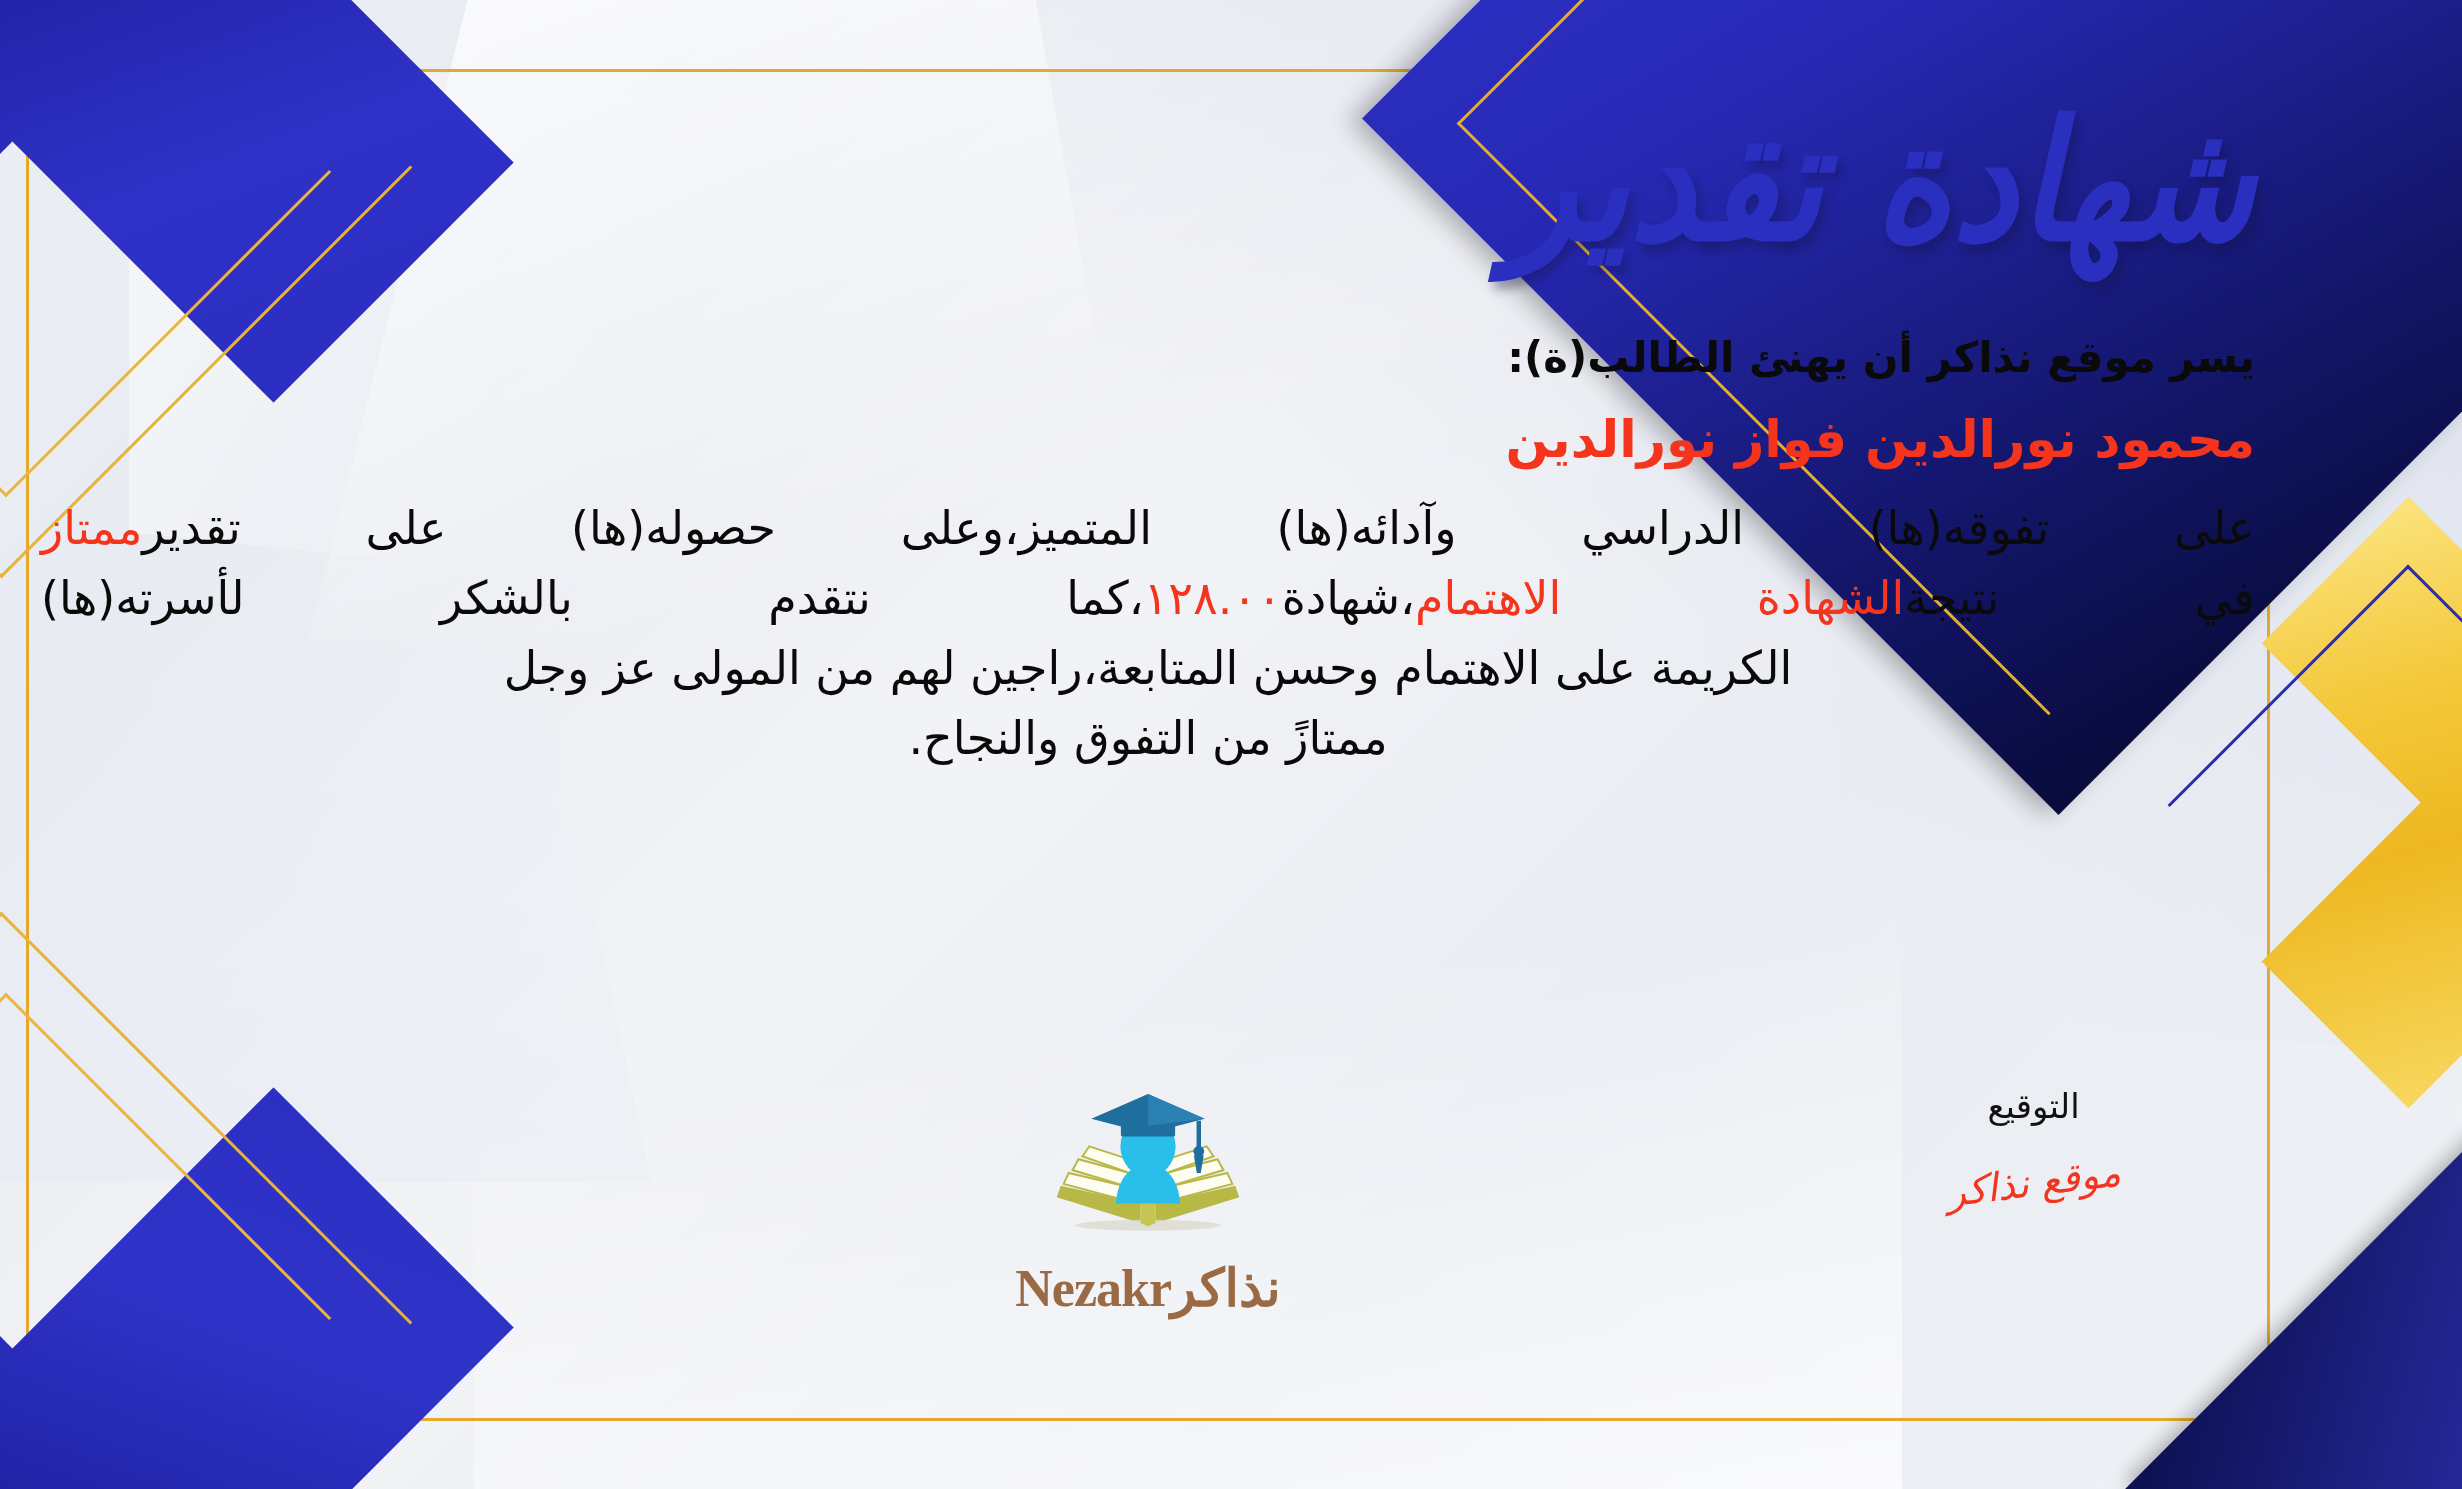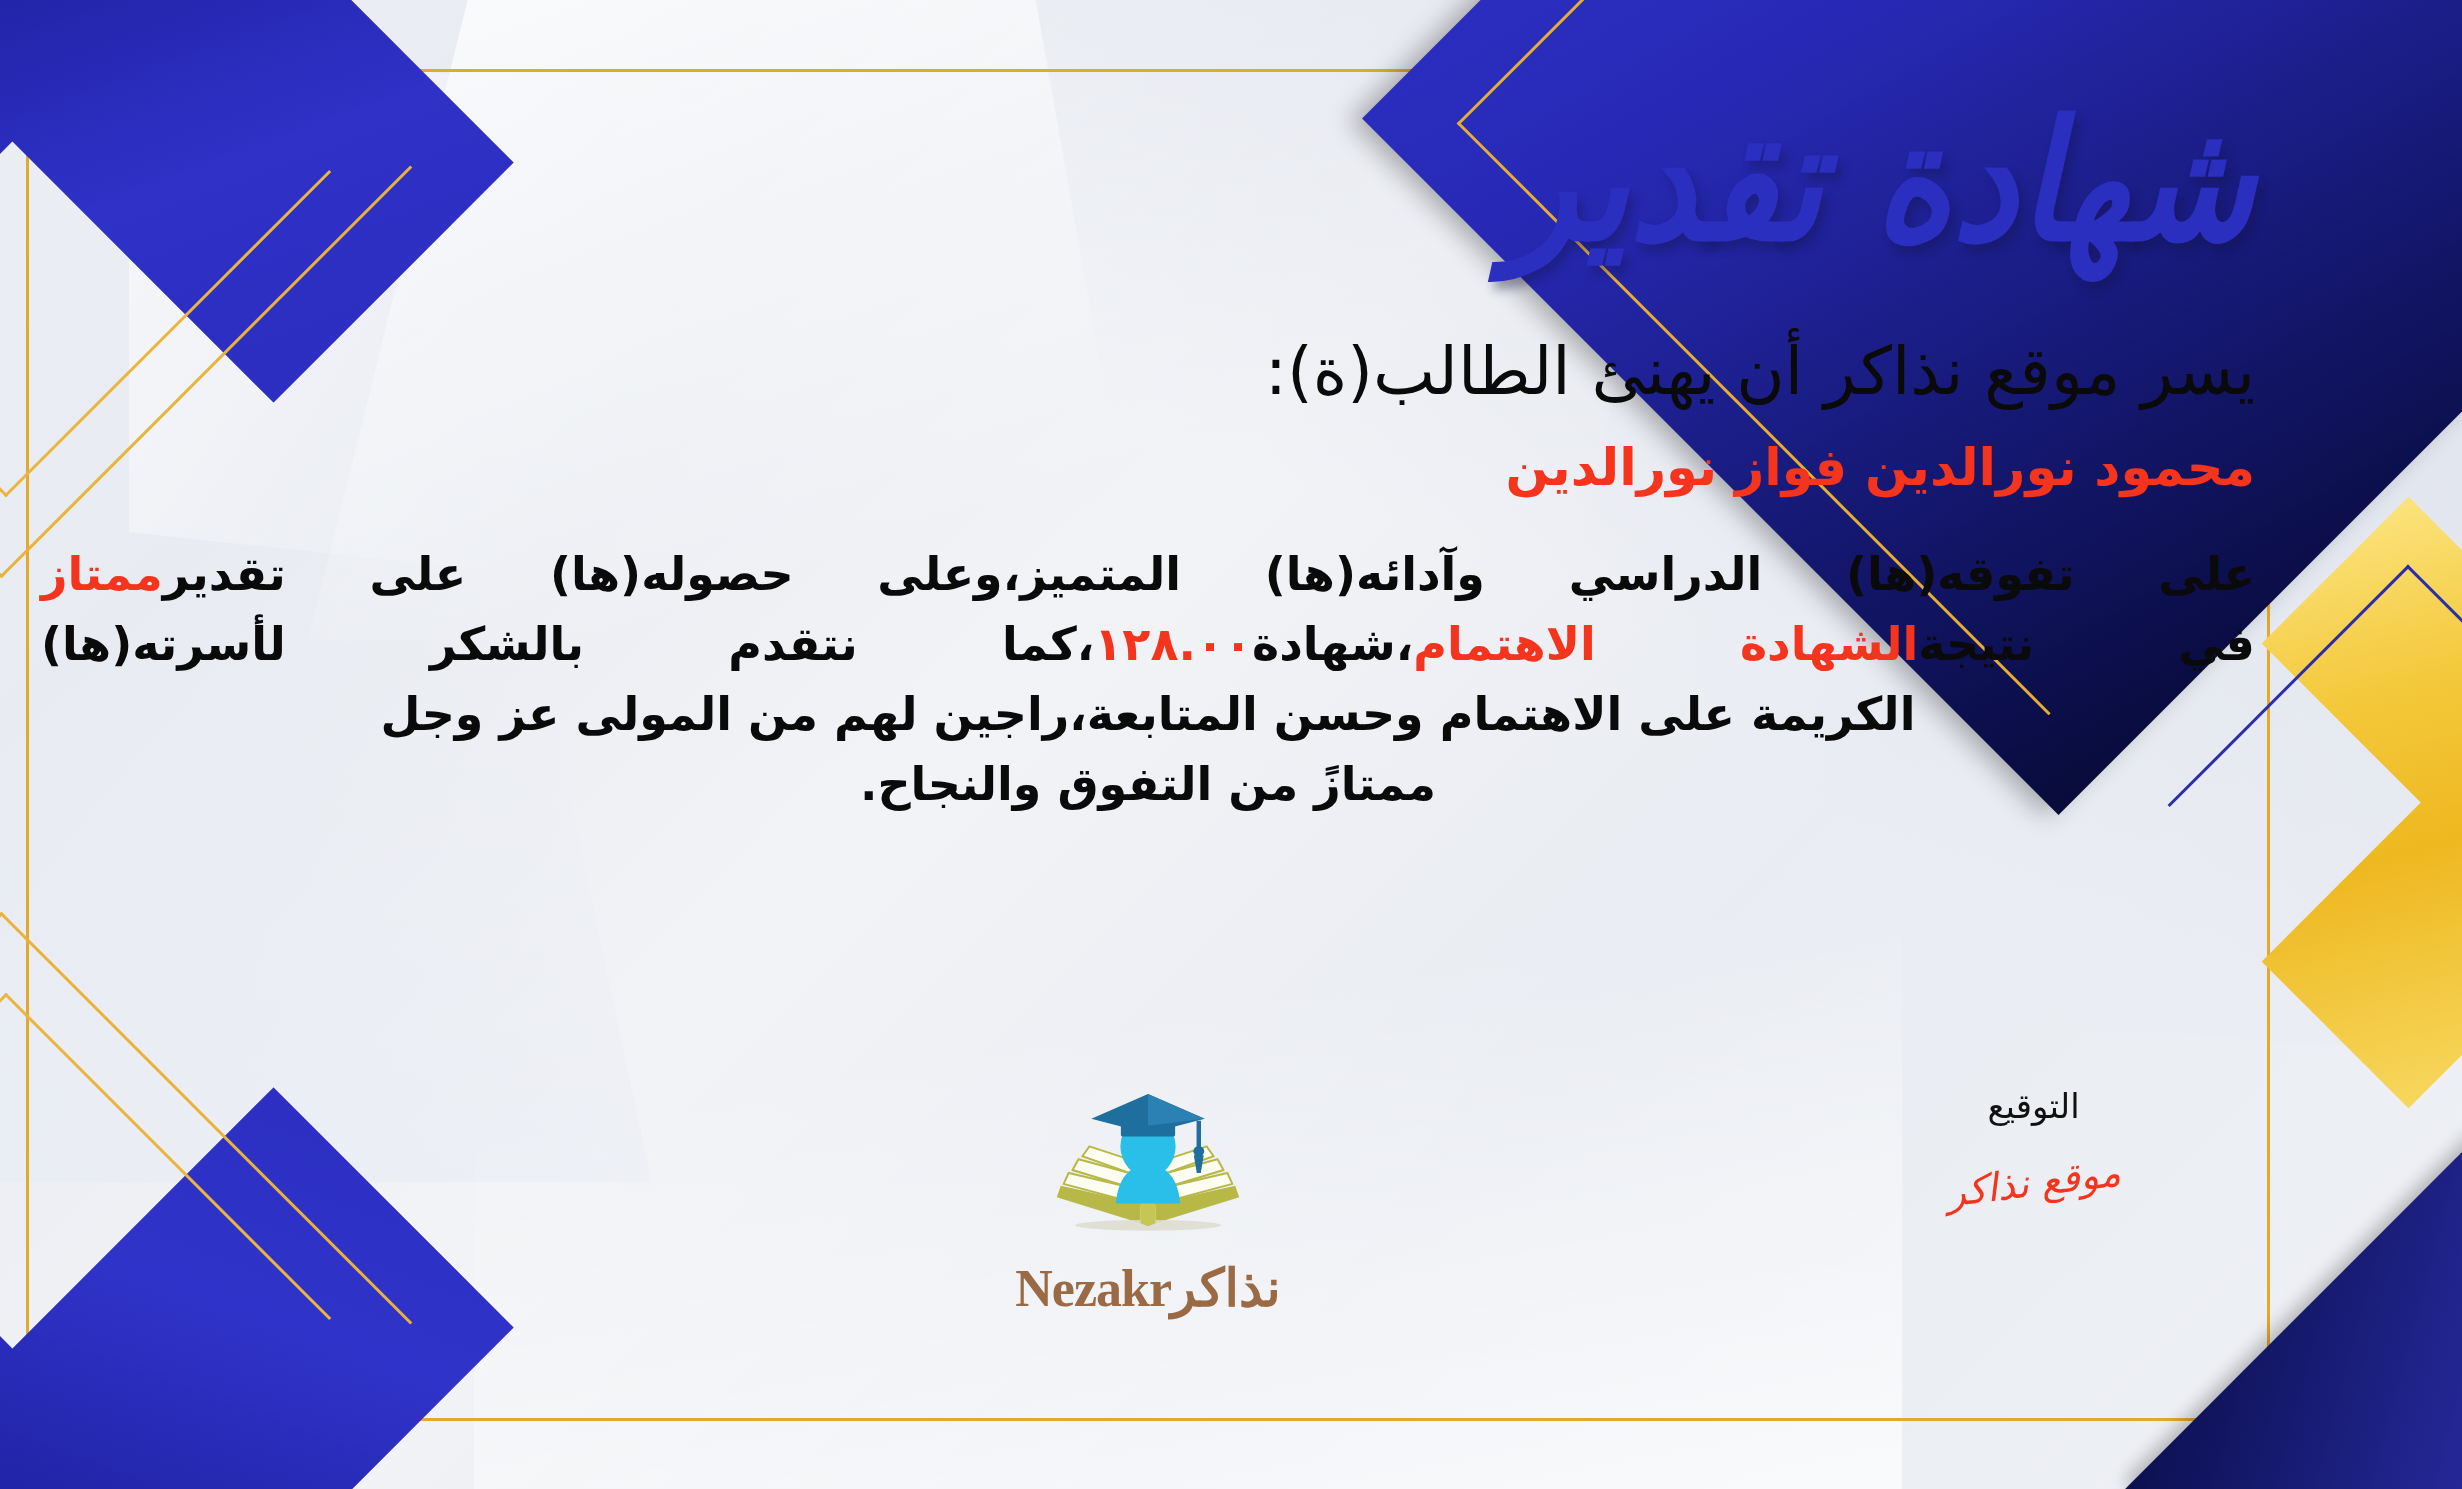--- a/index.html
+++ b/index.html
@@ -211,42 +211,42 @@
     color: #2b2fc0;
     letter-spacing: -3px;
     text-shadow: 4.9px 6.9px 8.9px rgba(20,20,60,.32);
     font-family: "DejaVu Serif", "Liberation Serif", serif;
     font-style: italic;
     transform: scaleY(1.12);
   }
 
   .greeting {
     margin-top: 59px;
-    font-size: 66px;
-    font-weight: 400;
+    font-size: 42px;
+    font-weight: 700;
     color: #0a0a0a;
     letter-spacing: -0.5px;
   }
 
   .student-name {
     margin-top: 28.6px;
     font-size: 51px;
     font-weight: 700;
     color: #f4341d;
     letter-spacing: -0.5px;
   }
 
   .body-block {
-    margin-top: 43px;
+    margin-top: 25px;
     width: 100%;
     text-align: justify;
     text-align-last: center;
     font-size: 46px;
     line-height: 1.52;
-    font-weight: 700;
+    font-weight: 400;
     color: #0a0a0a;
     letter-spacing: -0.5px;
   }
   .body-block .hl {
     color: #f4341d;
   }
   .body-line {
     display: block;
   }
   .body-line.justified {

